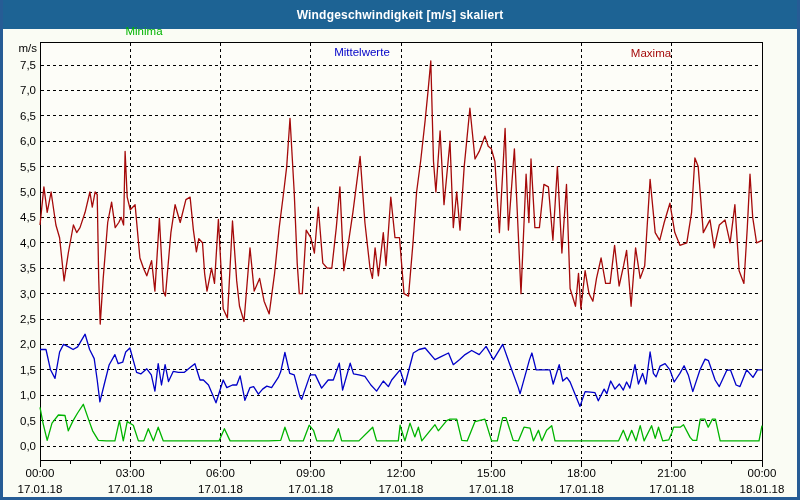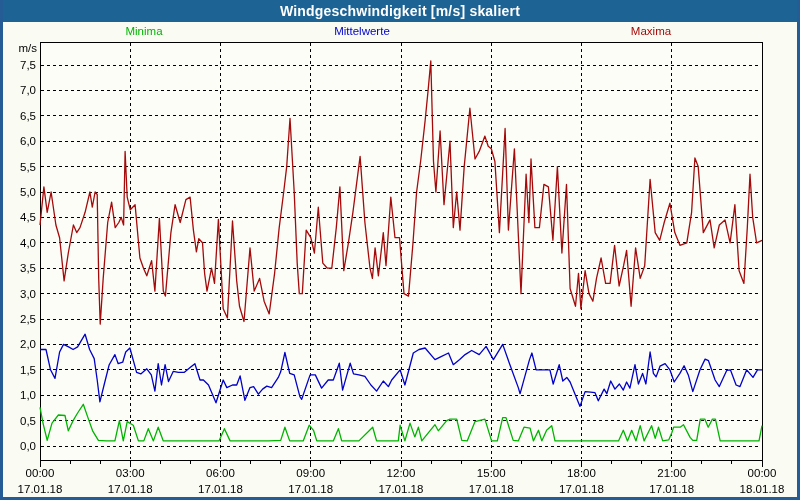--- a/index.html
+++ b/index.html
@@ -2,23 +2,23 @@
 <html><head>
 <meta charset="utf-8">
 <style>
   html,body{margin:0;padding:0;background:#e8e8e8;}
   .window{
     position:relative;width:800px;height:500px;overflow:hidden;
     background:#fafcf4;font-family:"Liberation Sans",sans-serif;
   }
   #chart-svg{position:absolute;top:0;left:0;}
   .titlebar{
-    position:absolute;top:0;left:0;width:800px;height:22px;
+    position:absolute;top:0;left:0;width:800px;height:29px;
     display:flex;align-items:center;justify-content:center;
-    color:#ffffff;font-size:14px;font-weight:bold;letter-spacing:.2px;
+    color:#ffffff;font-size:12px;font-weight:bold;letter-spacing:.2px;
   }
   .legend span{
     position:absolute;top:25px;font-size:11.5px;transform:translateX(-50%);
     white-space:nowrap;
   }
   .frame{
     position:absolute;top:0;left:0;width:794px;height:497px;
     border-left:3px solid #265c95;border-right:3px solid #265c95;border-bottom:3px solid #265c95;
     pointer-events:none;
   }
@@ -119,18 +119,18 @@
       <polyline points="40.0,349.5 46.0,349.5 50.5,369.8 55.0,378.4 59.6,352.0 63.5,344.4 68.6,346.9 73.1,349.5 77.6,346.9 85.1,334.2 89.6,349.5 94.2,358.6 97.2,380.0 99.9,401.8 104.7,382.5 109.2,364.7 114.9,354.6 118.2,363.7 122.7,362.2 125.7,352.0 129.9,348.0 136.6,372.3 140.8,373.9 146.8,368.8 151.3,374.9 154.9,391.1 158.2,363.7 161.5,385.0 165.1,364.7 168.5,381.5 173.3,371.3 178.4,372.3 184.4,372.3 190.4,367.3 194.9,363.7 200.0,380.0 203.4,380.0 208.5,385.0 216.0,402.8 223.2,380.0 226.8,387.6 232.5,385.0 236.7,385.0 240.1,375.9 244.9,400.3 250.0,387.6 253.6,386.6 258.4,394.2 262.6,389.1 266.8,386.1 271.6,387.6 278.3,377.4 280.7,371.8 284.9,352.5 289.7,373.4 294.2,374.9 299.9,396.7 301.7,399.3 310.1,374.9 315.3,374.9 321.6,388.1 328.2,380.0 333.3,380.0 339.3,363.2 342.6,390.1 350.2,363.2 353.5,373.9 358.9,374.9 364.9,376.4 370.9,385.0 376.6,391.1 383.3,381.0 388.4,386.6 391.7,380.0 400.1,369.8 404.9,385.0 413.3,353.0 419.0,349.5 425.1,348.0 435.0,359.6 440.1,357.1 448.5,353.0 453.3,364.7 459.7,359.6 465.1,354.6 471.7,350.5 479.2,354.6 486.1,346.4 493.4,359.6 502.7,344.4 509.9,364.7 518.3,387.6 520.1,393.7 529.5,359.6 531.9,353.0 536.1,369.8 542.4,369.8 549.9,369.8 553.2,384.0 559.2,364.7 562.8,381.0 566.8,377.4 570.1,382.0 580.0,406.4 585.1,391.6 590.5,392.2 595.0,392.7 598.3,400.8 604.1,389.1 606.8,393.7 610.7,381.0 614.9,389.1 619.4,384.0 623.3,390.1 626.6,382.0 629.9,388.1 635.0,364.7 638.4,384.0 642.6,373.4 645.9,384.0 650.1,352.0 653.4,373.4 656.1,376.9 660.0,366.2 665.1,363.7 669.9,369.8 674.2,382.0 679.9,373.4 684.1,365.7 688.3,374.9 692.8,391.6 700.0,369.8 705.1,359.1 708.5,360.7 715.1,380.0 719.3,386.6 726.8,370.3 730.4,369.8 736.1,385.0 740.0,386.6 746.7,369.8 753.0,377.4 757.5,369.8 762.0,369.8" fill="none" stroke="#0101c8" stroke-width="1.3" stroke-linejoin="round"></polyline>
       <polyline points="40.0,225.0 43.9,186.9 47.2,212.3 51.1,192.0 55.9,225.0 59.6,237.7 64.1,280.9 68.3,253.0 73.4,225.0 76.7,232.6 80.0,227.6 85.1,212.3 89.9,192.0 92.3,207.2 95.1,192.0 97.2,194.5 98.7,278.4 100.2,324.1 103.2,278.4 107.7,222.5 111.6,202.2 115.2,227.6 118.8,222.5 121.2,217.4 123.6,225.0 125.1,151.4 127.2,197.1 130.3,209.8 135.1,204.7 139.9,258.0 143.5,268.2 146.8,275.8 151.6,260.6 154.9,291.1 159.4,218.4 163.3,291.1 165.4,296.1 170.9,232.6 175.1,204.7 180.2,222.5 185.9,199.6 190.1,197.1 193.4,230.1 196.4,251.9 198.8,238.7 202.5,242.8 204.6,273.3 207.0,291.1 211.5,268.2 214.5,283.4 218.4,219.4 223.2,308.8 227.4,318.0 232.5,221.0 236.7,280.9 239.5,306.3 244.0,321.5 250.0,247.9 254.2,291.1 259.6,278.4 264.1,301.2 269.2,313.9 274.6,273.3 279.2,227.6 283.7,192.0 286.7,166.6 290.0,118.3 294.2,192.0 297.2,263.1 299.3,293.6 302.3,293.6 306.2,230.1 310.8,237.7 314.4,253.0 318.3,207.2 322.8,263.1 327.3,268.2 331.8,268.2 336.3,227.6 339.9,186.9 343.8,270.7 348.4,242.8 352.9,212.3 360.1,156.4 364.9,222.5 370.0,268.2 372.4,278.4 375.1,247.9 378.4,275.8 383.3,232.6 386.0,265.7 390.8,197.1 395.0,237.7 399.5,237.7 404.0,293.6 408.5,296.1 413.0,242.8 416.6,192.0 420.6,161.5 425.1,120.9 428.1,90.4 430.8,60.9 433.5,161.5 435.9,192.0 440.1,131.0 444.0,204.7 450.0,141.2 453.3,227.6 456.7,192.0 460.0,230.1 464.2,166.6 469.9,108.2 475.0,159.0 479.2,151.4 484.9,136.1 488.2,146.3 491.3,148.8 494.9,161.5 499.4,232.6 505.1,128.5 508.4,230.1 514.4,148.8 521.0,293.6 526.1,174.2 528.9,222.5 531.0,159.0 534.9,227.6 539.4,227.6 543.9,184.4 548.4,186.9 552.9,240.3 557.4,166.6 561.9,253.0 566.5,184.4 570.1,288.5 575.5,306.3 578.5,273.3 580.9,308.8 585.1,270.7 589.0,293.6 592.9,301.2 596.5,278.4 601.1,258.0 605.6,283.4 610.1,283.4 614.6,245.3 619.1,286.0 623.6,265.7 626.6,250.4 631.1,306.3 635.6,247.9 640.2,278.4 644.7,265.7 650.1,179.3 655.2,232.6 659.7,240.3 664.2,222.5 669.9,203.2 674.8,232.6 679.9,245.3 686.8,242.8 691.6,212.3 694.9,158.0 698.2,166.6 703.3,232.6 710.0,219.9 714.2,247.9 719.3,225.0 725.0,219.9 730.1,242.8 734.9,204.7 739.1,270.7 743.9,283.4 747.3,227.6 750.0,174.2 752.7,217.4 756.6,242.8 762.0,240.3" fill="none" stroke="#a50a0a" stroke-width="1.3" stroke-linejoin="round"></polyline>
     </svg>
 
   <div class="titlebar" style="background: rgb(29, 99, 148);">
     <span>Windgeschwindigkeit [m/s] skaliert</span>
   </div>
 
   <div class="legend">
     <span id="legend-minima" style="left: 144px; color: rgb(0, 180, 0); text-align: right;">Minima</span>
-    <span id="legend-mittelwerte" style="left: 362px; color: rgb(1, 1, 200);">Mittelwerte</span>
-    <span id="legend-maxima" style="left: 651px; color: rgb(165, 10, 10);">Maxima</span>
+    <span id="legend-mittelwerte" style="left: 362px; color: rgb(1, 1, 200); margin-top: 21px;">Mittelwerte</span>
+    <span id="legend-maxima" style="left: 651px; color: rgb(165, 10, 10); margin-top: 22px;">Maxima</span>
   </div>
 
   <div class="frame" style="border-color: rgb(38, 92, 149);"></div>
 </div>
 
 </body></html>

